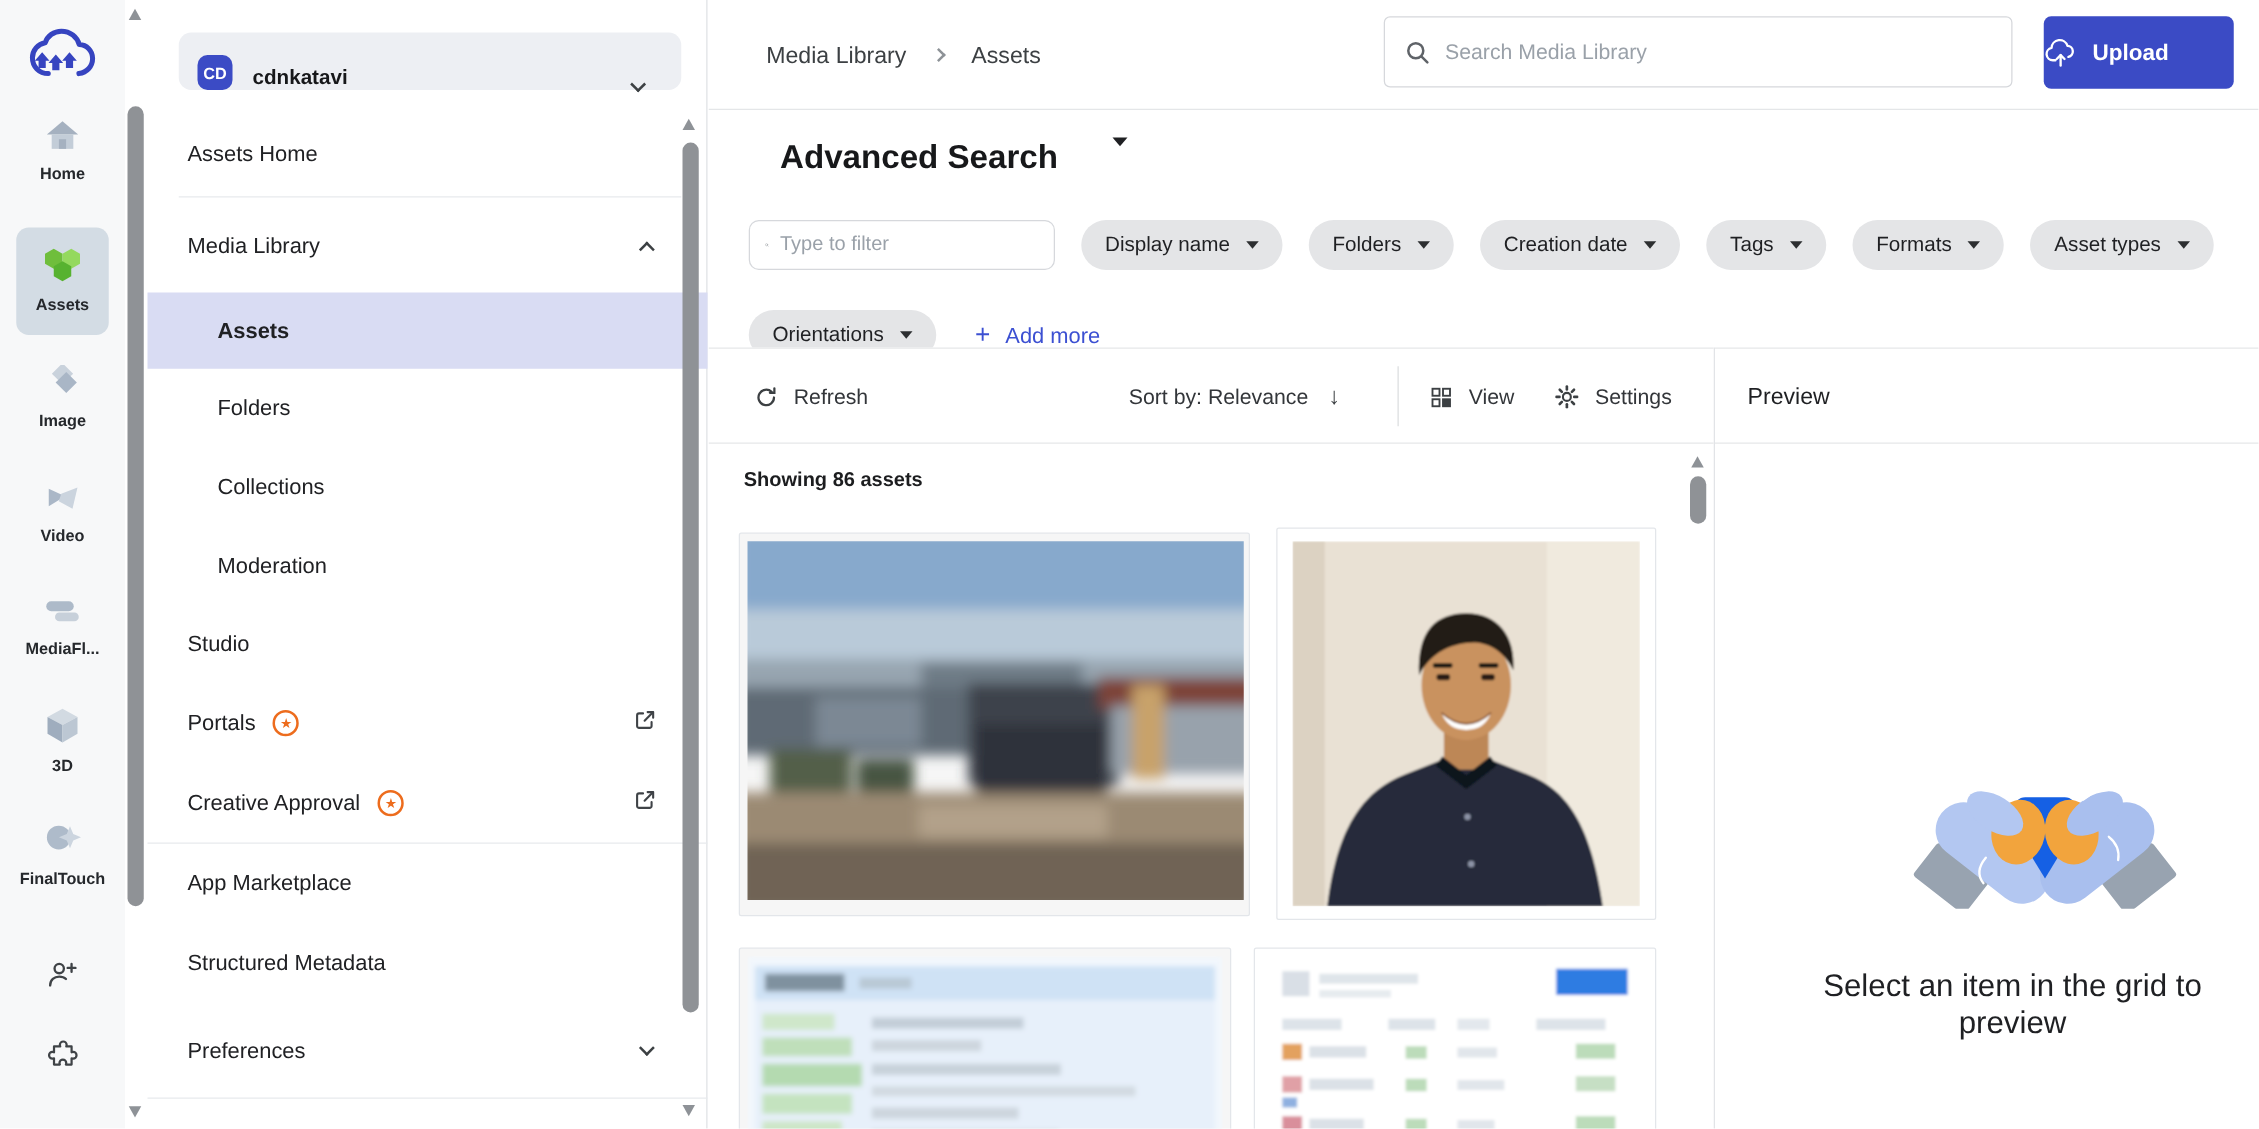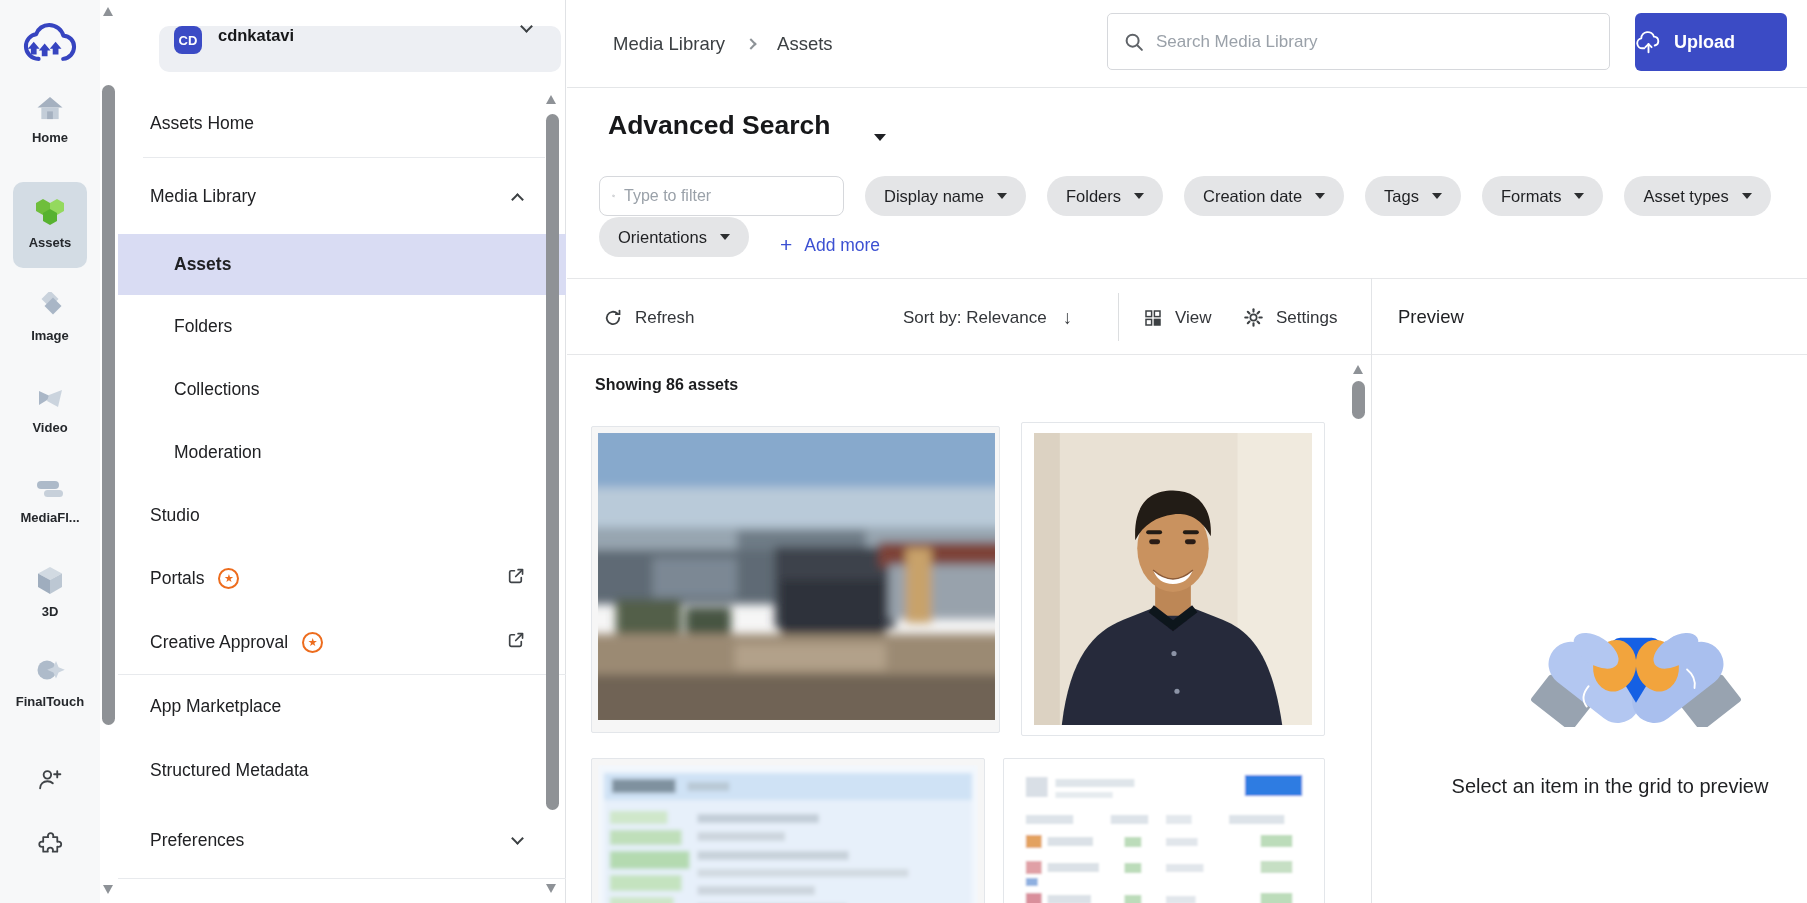--- a/index.html
+++ b/index.html
@@ -19,21 +19,21 @@
   .sb-up { width: 0; height: 0; border-left: 5.5px solid transparent; border-right: 5.5px solid transparent;
            border-bottom: 9px solid #8e9297; position: absolute; }
   .sb-down { width: 0; height: 0; border-left: 5.5px solid transparent; border-right: 5.5px solid transparent;
              border-top: 9px solid #8e9297; position: absolute; }
   .sb-thumb { position: absolute; width: 13px; background: #8f9296; border-radius: 7px; }
 
   
   .sidebar { position: absolute; left: 118px; top: 0; width: 448px; height: 903px; background: #fff;
              border-right: 1px solid #e0e2e5; }
   .account { position: absolute; left: 25px; top: 26px; width: 402px; height: 46px; background: #edeff3;
-             border-radius: 10px; display: flex; align-items: flex-start; cursor: pointer; margin-left: 16px; }
+             border-radius: 10px; display: flex; align-items: flex-end; cursor: pointer; }
   .acct-badge { width: 28px; height: 28px; margin-left: 15px; background: #3b4bc5; color: #fff;
                 border-radius: 8px; font-size: 13px; font-weight: 700; display: flex;
                 align-items: center; justify-content: center; }
   .acct-name { margin-left: 16px; font-size: 16.5px; font-weight: 700; color: #17181a; }
   .side-row { position: absolute; left: 0; width: 448px; display: flex; align-items: center;
               font-size: 17.5px; color: #202124; cursor: pointer; }
   .side-row .lbl-top { margin-left: 32px; }
   .side-row .lbl-sub { margin-left: 56px; }
   .side-row.selected { background: #d9dcf3; font-weight: 700; }
   .side-divider { position: absolute; left: 25px; width: 402px; height: 1px; background: #e8eaed; }
@@ -58,21 +58,21 @@
   .search-box input { border: none; outline: none; font-size: 17px; color: #202124; flex: 1;
                       margin-left: 12px; font-family: inherit; background: transparent; }
   .search-box input::placeholder { color: #9aa1a9; }
   .upload-btn { position: absolute; left: 1635px; top: 13px; width: 152px; height: 58px;
                 background: #3b4bc5; border-radius: 6px; border: none; cursor: pointer;
                 display: flex; align-items: center; justify-content: flex-start; gap: 12px;
                 color: #fff; font-size: 18px; font-weight: 700; font-family: inherit; }
 
   
   .adv-panel { position: absolute; left: 567px; top: 88px; width: 1240px; height: 190px; background: #fff; }
-  .adv-title-row { position: absolute; left: 41px; top: 22px; display: flex; align-items: flex-end; gap: 44px;
+  .adv-title-row { position: absolute; left: 57px; top: 22px; display: flex; align-items: flex-start; gap: 44px;
                    cursor: pointer; }
   .adv-title { font-size: 26.5px; font-weight: 700; color: #17181a; }
   .tri-down { width: 0; height: 0; border-left: 6px solid transparent; border-right: 6px solid transparent;
               border-top: 7px solid #1f2023; }
   .filter-row { position: absolute; left: 32px; display: flex; align-items: center; gap: 21px; }
   .type-filter { width: 245px; height: 40px; border: 1px solid #d6d8dc; border-radius: 8px;
                  display: flex; align-items: center; padding: 0 12px; background: #fff; }
   .type-filter input { border: none; outline: none; font-size: 16px; flex: 1; margin-left: 9px;
                        font-family: inherit; color: #202124; background: transparent; }
   .type-filter input::placeholder { color: #9aa1a9; }
@@ -103,21 +103,21 @@
   .card svg { display: block; }
 
   
   .preview { position: absolute; left: 1371px; top: 278px; width: 436px; height: 625px; background: #fff;
              border-left: 1px solid #e2e4e7; }
   .preview-header { height: 77px; border-top: 1px solid #e6e7e9; border-bottom: 1px solid #e6e7e9;
                     display: flex; align-items: center; padding-left: 26px; }
   .preview-title { font-size: 18.5px; font-weight: 400; color: #1f2023; }
   .empty-illus { position: absolute; left: 157px; top: 319px; }
   .empty-text { position: absolute; left: 40px; top: 497px; width: 396px; text-align: center;
-                font-size: 20px; color: #1f2023; }
+                font-size: 25px; color: #1f2023; }
 </style>
 </head>
 <body>
 
 <div class="screen">
 
   <nav class="rail">
     <div class="rail-item" style="top:22px">
       <svg width="56" height="44" viewBox="0 0 64 48">
         <path d="M19 41 C10.5 41 4.5 34.5 4.5 26.5 C4.5 19.5 9.5 13.8 16.2 12.8 C18.2 6.5 24.2 2.2 31 2.2 C39 2.2 45.5 7.6 47.3 14.5 C54.2 14.8 59.5 20 59.5 27.2 C59.5 34.2 54.5 40 47 41" fill="none" stroke="#3644c0" stroke-width="4.6" stroke-linecap="round" stroke-linejoin="round"></path>
@@ -342,21 +342,21 @@
       <button class="pill">
         <span>Formats</span>
           <span class="tri"></span>
       </button>
       <button class="pill">
         <span>Asset types</span>
           <span class="tri"></span>
       </button>
     </div>
 
-    <div class="filter-row" style="top:129px;align-items:flex-end;">
+    <div class="filter-row" style="top:160px;">
       <button class="pill">
         <span>Orientations</span>
           <span class="tri"></span>
       </button>
       <button class="add-more">
         <span class="plus">+</span>
         <span class="am-lbl">Add more</span>
       </button>
     </div>
   </section>

